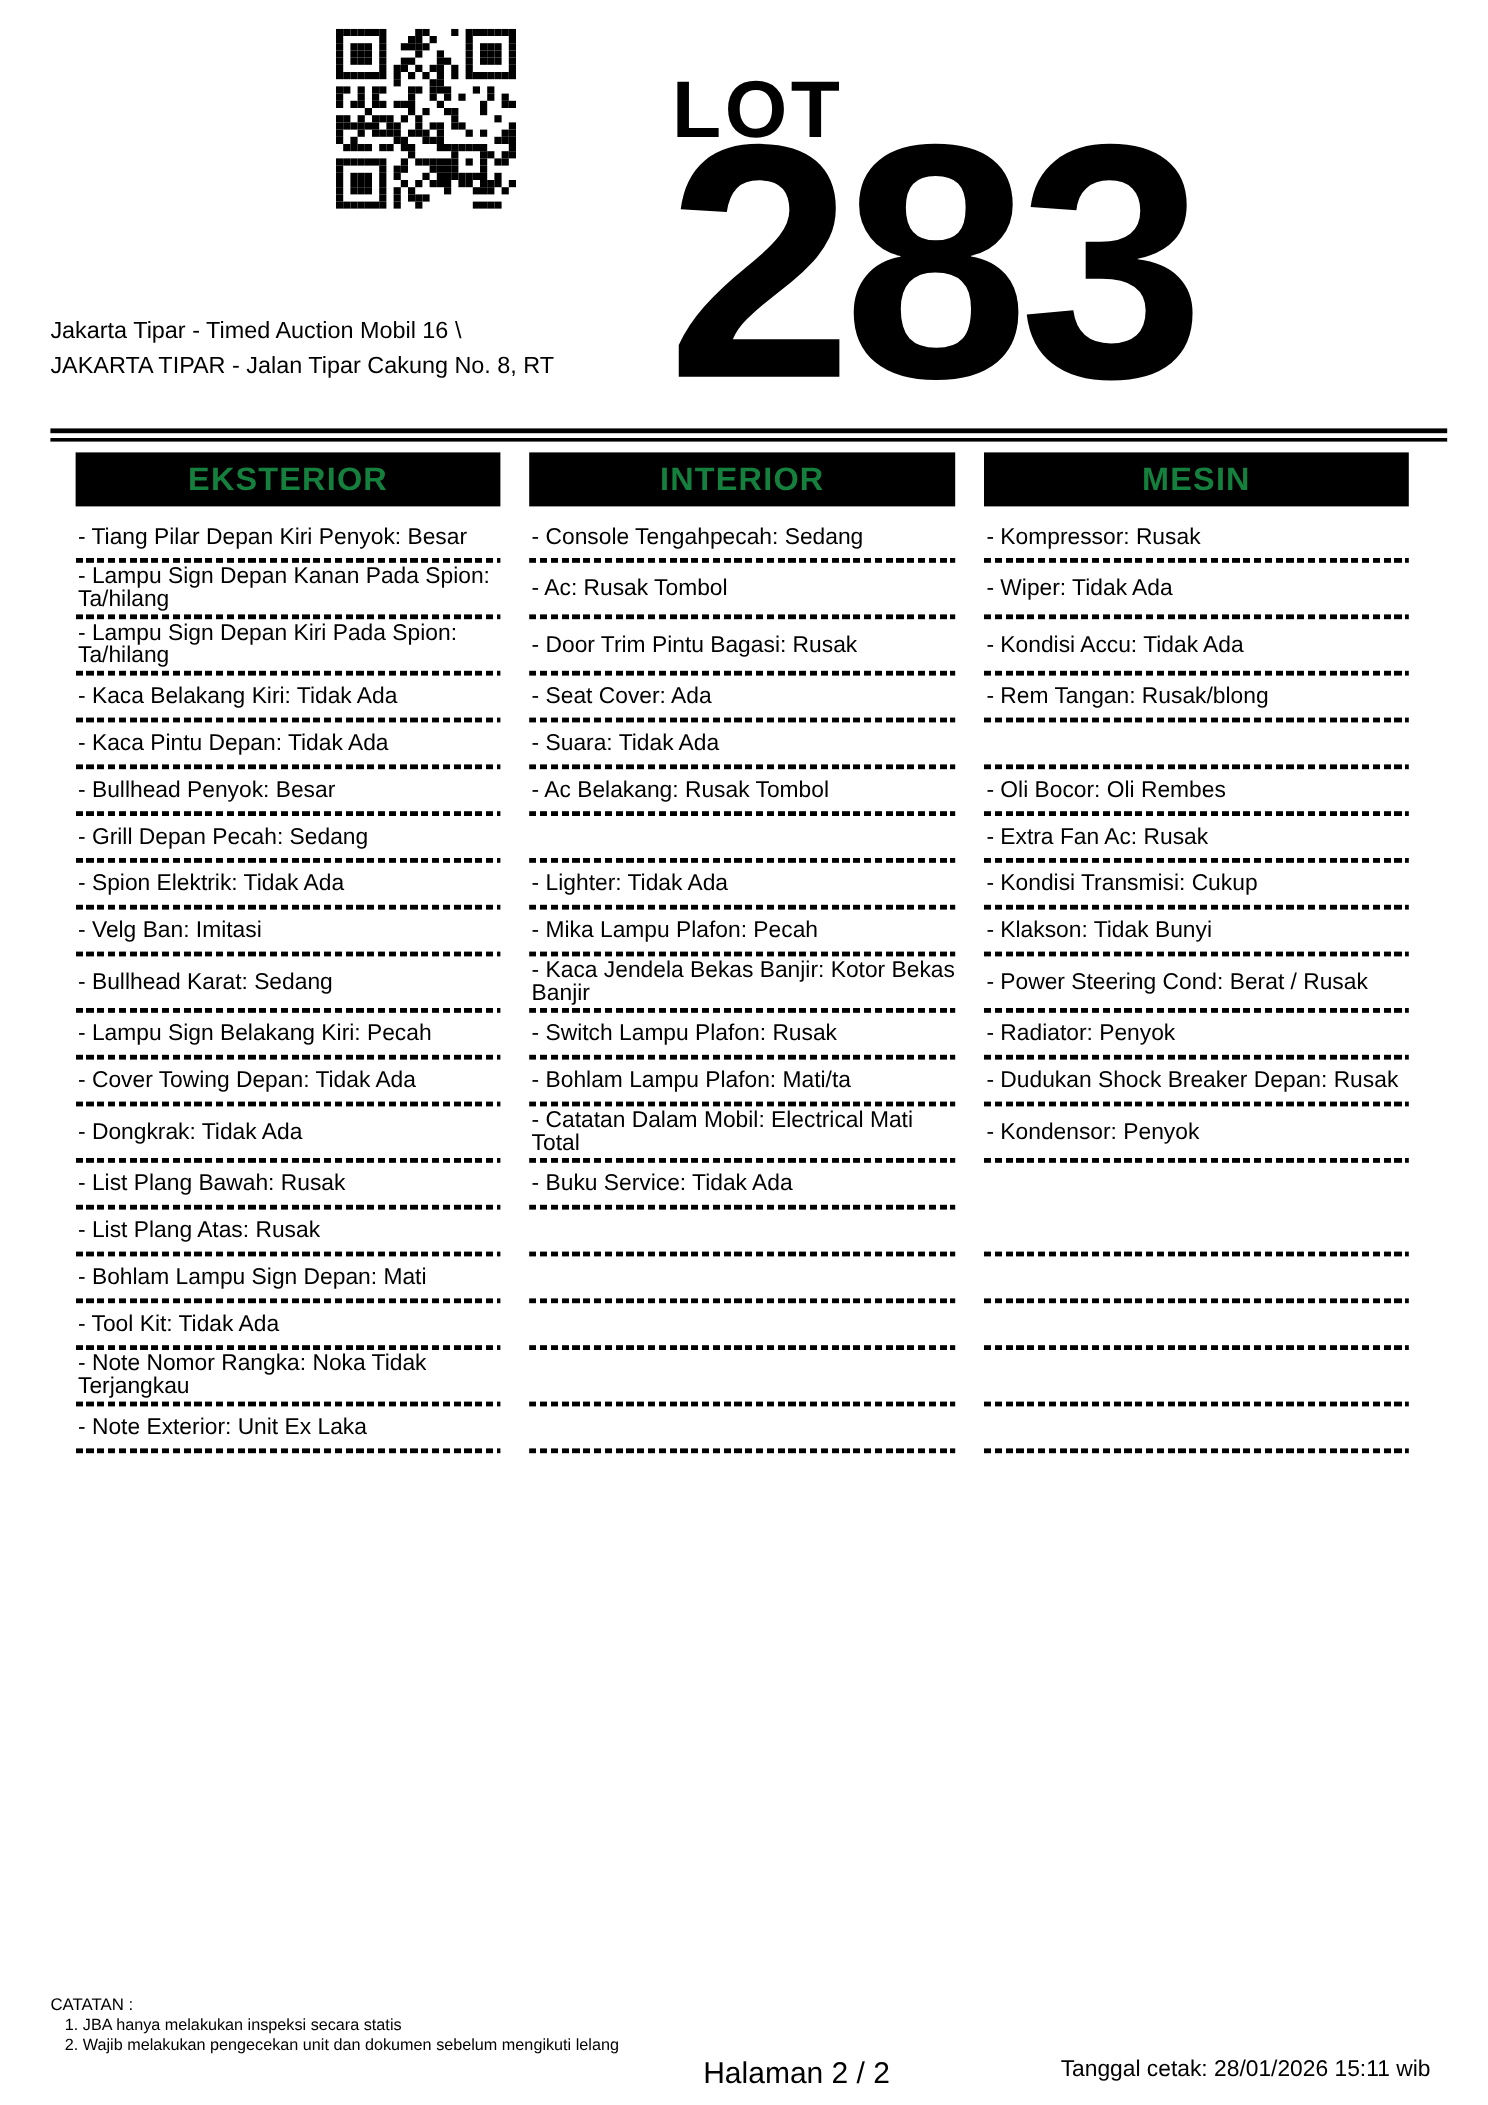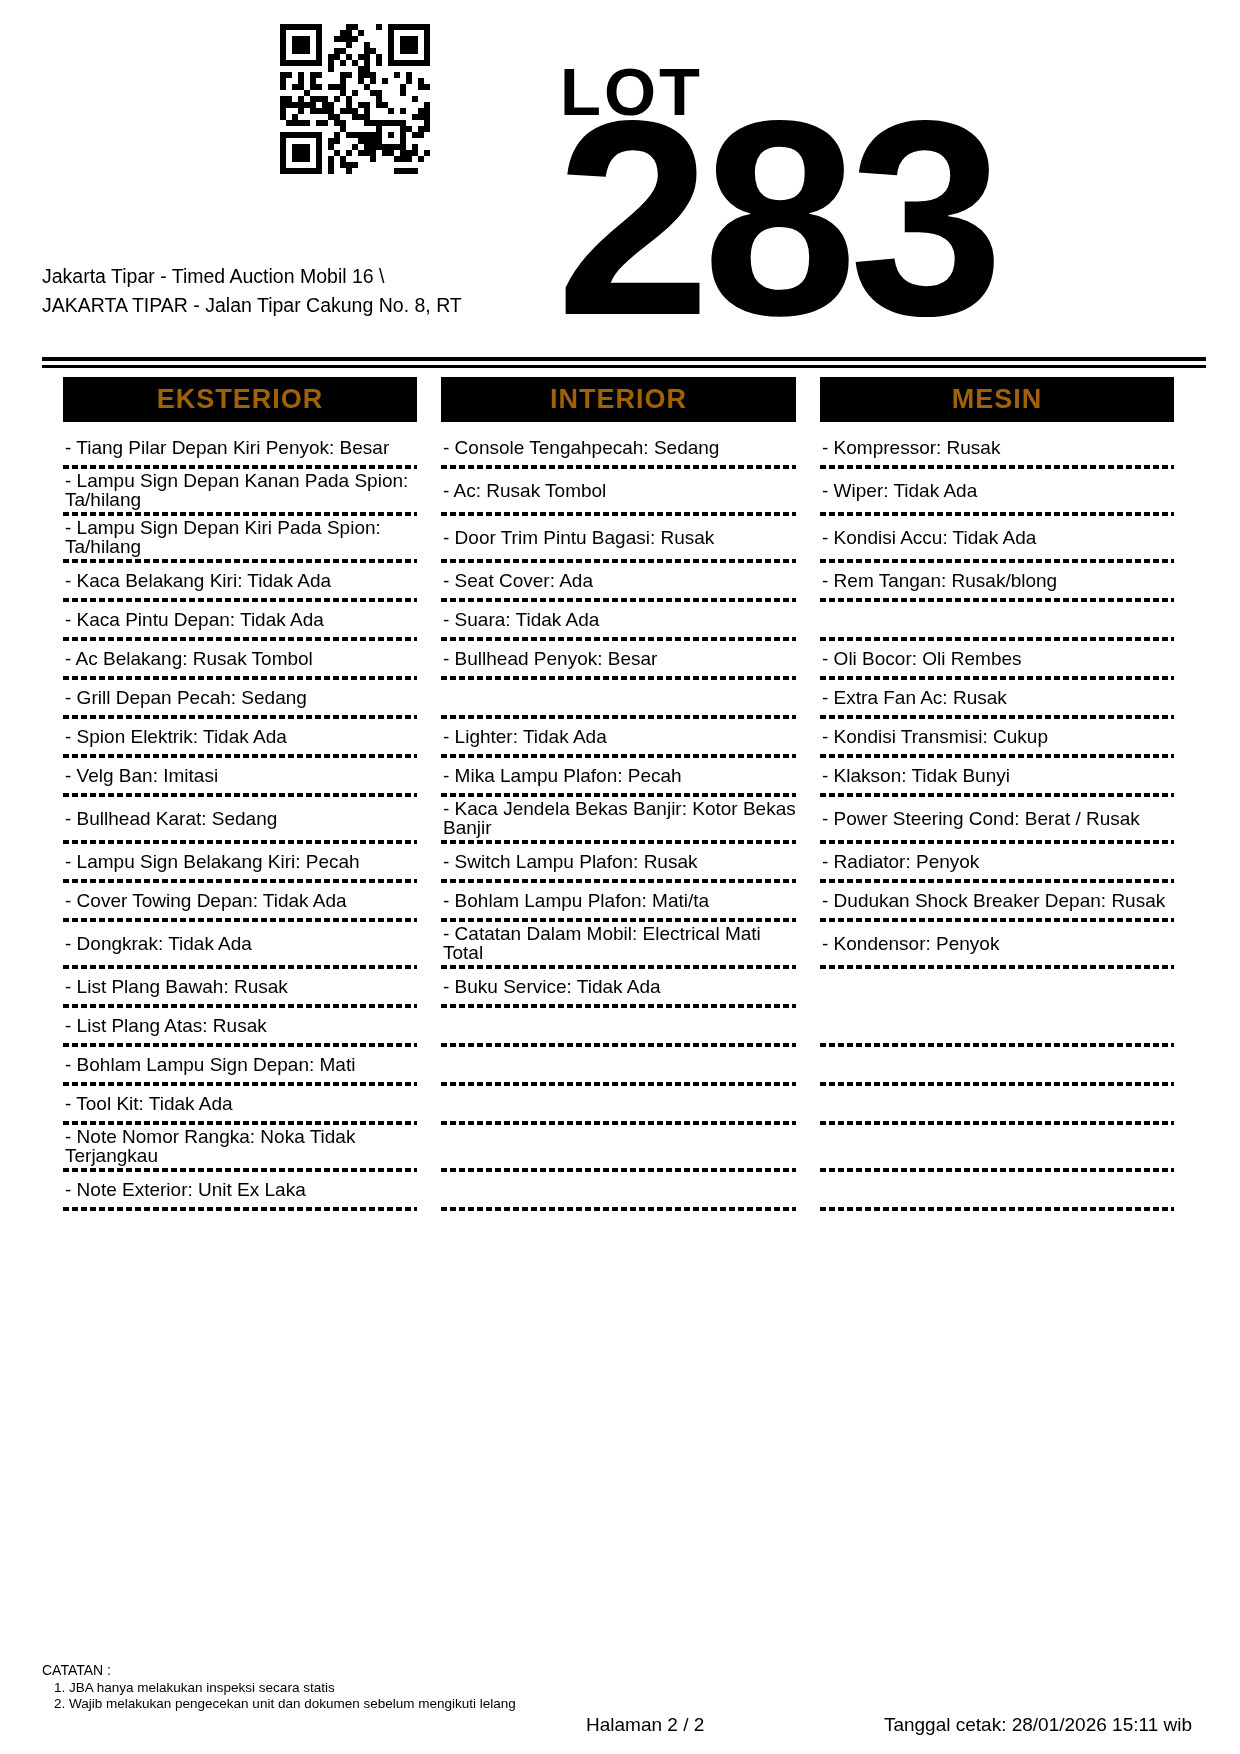--- a/index.html
+++ b/index.html
@@ -19,38 +19,38 @@
   }
   #auction-address{left:42px;top:262px;width:480px;font-size:19.5px;line-height:29px;}
 
   #double-rule{left:42px;top:357px;width:1164px;height:4px;
     border-top:4px solid #000;border-bottom:3px solid #000;}
 
   
   #inspection{left:63px;top:377px;width:1111px;}
   .col-headers,.t-row{display:grid;grid-template-columns:354px 355px 354px;column-gap:24px;}
   .col-header{
-    background:#000;color:#a16207;height:45px;display:flex;align-items:center;justify-content:center;
+    background:#000;color:#15803d;height:45px;display:flex;align-items:center;justify-content:center;
     font-size:27px;font-weight:bold;letter-spacing:1px;margin-bottom:8px;
   }
   .t-cell{display:flex;flex-direction:column;justify-content:flex-end;}
   .t-cell .txt{
     flex:1;display:flex;align-items:center;
     min-height:30px;padding:2px 0 3px 2px;font-size:19px;line-height:19px;
   }
   .dotline{
     height:4px;width:100%;
     background-image:repeating-linear-gradient(90deg,#000 0px,#000 6px,transparent 6px,transparent 9px);
   }
 
   
   #notes{left:42px;top:1662px;font-size:13.5px;line-height:16px;}
   #notes .nt{font-size:14px;margin-bottom:2px;}
   #notes .nl{margin-left:12px;}
-  #page-info{left:586px;top:1714px;font-size:19px;text-align:center;}
+  #page-info{left:586px;top:1714px;font-size:25px;text-align:center;}
   #print-date{right:48px;top:1714px;font-size:19px;}
 </style>
 </head>
 <body>
 
 <div id="qr" class="abs"><svg xmlns="http://www.w3.org/2000/svg" width="150" height="150" viewBox="0 0 150 150">
       <rect width="150" height="150" fill="#fff"></rect>
       <rect x="0" y="0" width="6" height="6" fill="#000"></rect>
       <rect x="6" y="0" width="6" height="6" fill="#000"></rect>
       <rect x="12" y="0" width="6" height="6" fill="#000"></rect>
@@ -429,25 +429,25 @@
         <div class="t-cell">
           <div class="txt">- Suara: Tidak Ada</div>
           <div class="dotline"></div>
         </div>
         <div class="t-cell">
           <div class="dotline"></div>
         </div>
       </div>
       <div class="t-row">
         <div class="t-cell">
+          <div class="txt">- Bullhead Penyok: Besar</div>
+          <div class="dotline"></div>
+        </div>
+        <div class="t-cell">
           <div class="txt">- Ac Belakang: Rusak Tombol</div>
-          <div class="dotline"></div>
-        </div>
-        <div class="t-cell">
-          <div class="txt">- Bullhead Penyok: Besar</div>
           <div class="dotline"></div>
         </div>
         <div class="t-cell">
           <div class="txt">- Oli Bocor: Oli Rembes</div>
           <div class="dotline"></div>
         </div>
       </div>
       <div class="t-row">
         <div class="t-cell">
           <div class="txt">- Grill Depan Pecah: Sedang</div>

